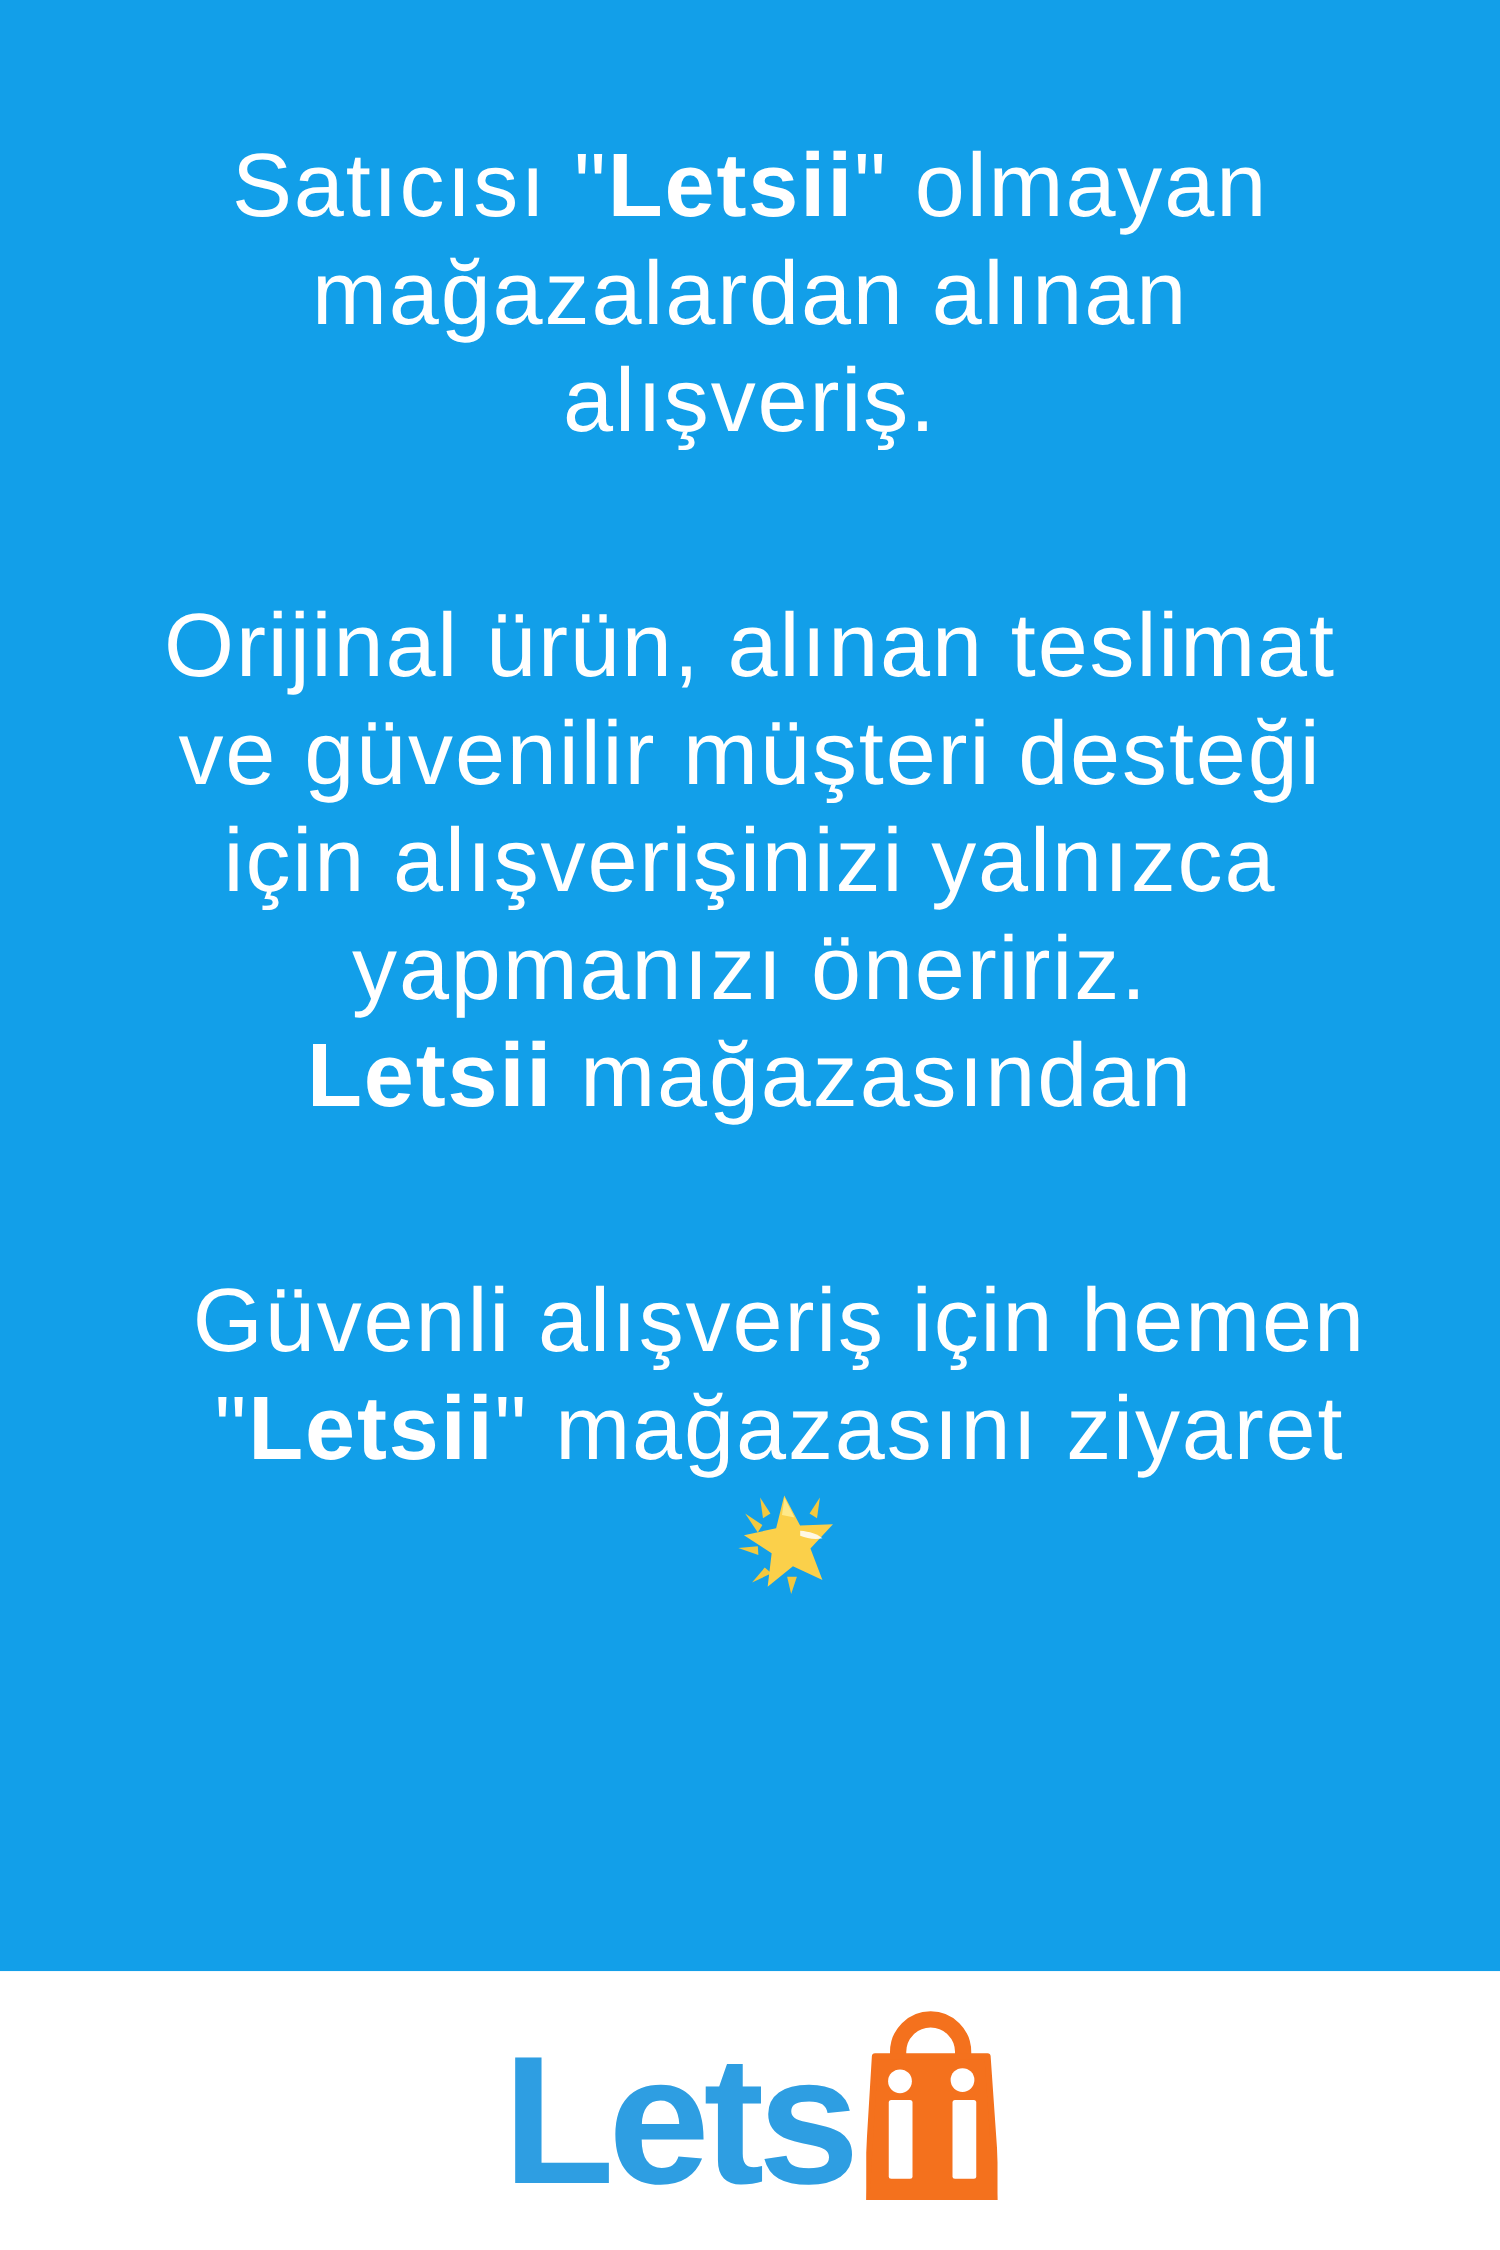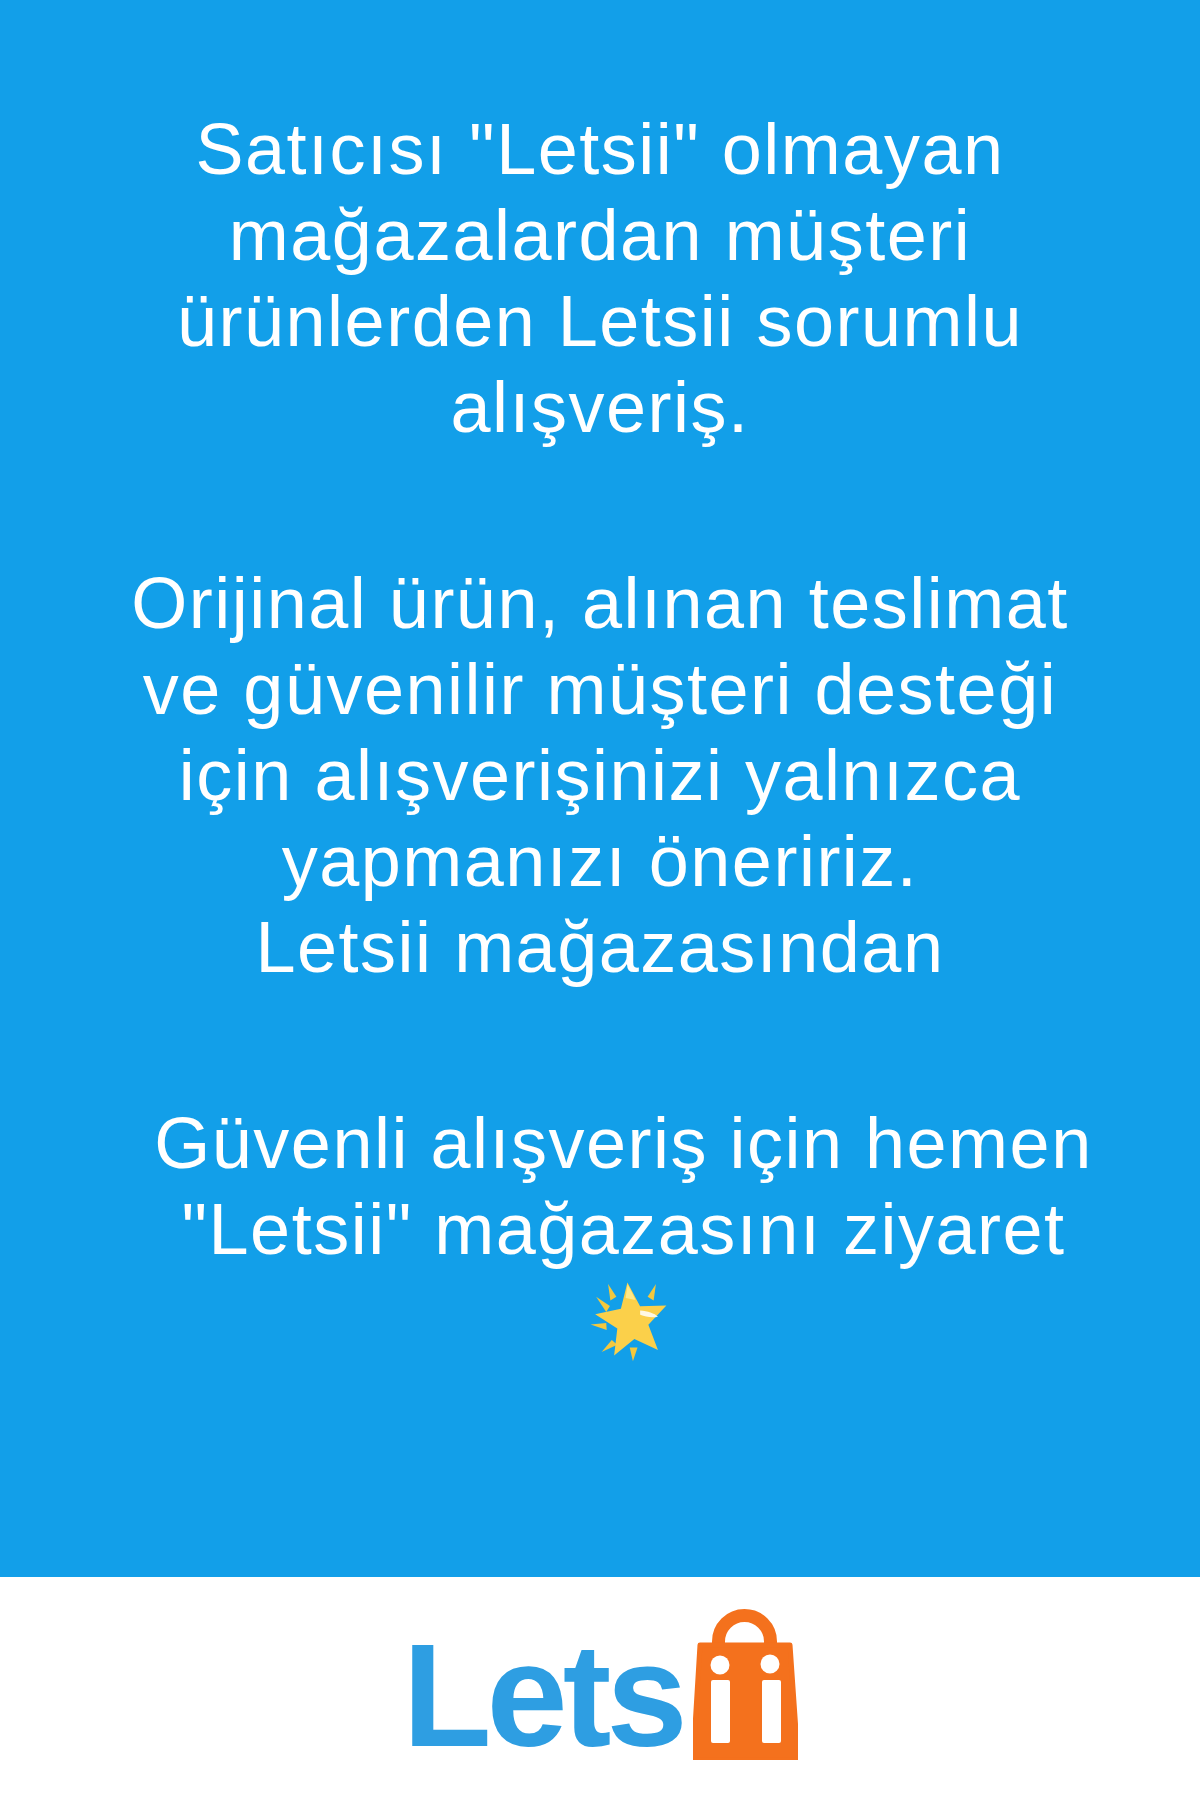--- a/index.html
+++ b/index.html
@@ -29,21 +29,21 @@
   }
   .para{
     font-size:72px;
     line-height:86px;
     font-weight:400;
     letter-spacing:1.5px;
     margin:0 0 110px 0;
   }
   .para:last-child{margin-bottom:0;padding-left:47px;}
   .line{display:block;}
-  .para b{font-weight:400;}
+  .para b{font-weight:700;}
   .star{
     display:inline-block;
     vertical-align:-18px;
     margin-left:16px;
   }
   .star-body{fill:var(--star_yellow);}
   .star-ray{fill:var(--star_ray);}
   .star-hl{fill:var(--star_highlight);}
   .star-shine{fill:rgba(255,255,255,0.85);}
   .footer{
@@ -72,22 +72,21 @@
 </style>
 </head>
 <body>
 
 <div class="canvas">
 
   <section class="message">
 
     <p class="para">
       <span class="line"><span>Satıcısı "</span><b>Letsii</b><span>" olmayan</span></span>
-      <span class="line"><span>mağazalardan müşteri</span></span>
-      <span class="line"><span>ürünlerden </span><b>Letsii</b><span> sorumlu</span></span>
+      <span class="line"><span>mağazalardan alınan</span></span>
       <span class="line"><span>alışveriş.</span></span>
     </p>
 
     <p class="para">
       <span class="line"><span>Orijinal ürün, alınan teslimat</span></span>
       <span class="line"><span>ve güvenilir müşteri desteği</span></span>
       <span class="line"><span>için alışverişinizi yalnızca</span></span>
       <span class="line"><span>yapmanızı öneririz.</span></span>
       <span class="line"><b>Letsii</b><span> mağazasından</span></span>
     </p>

